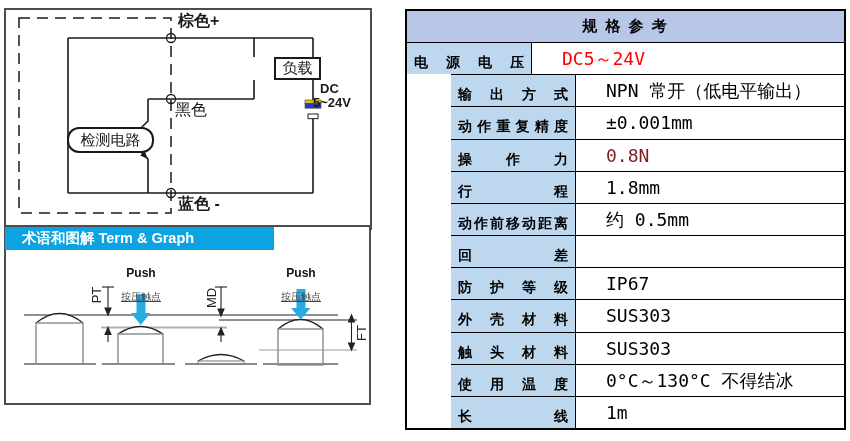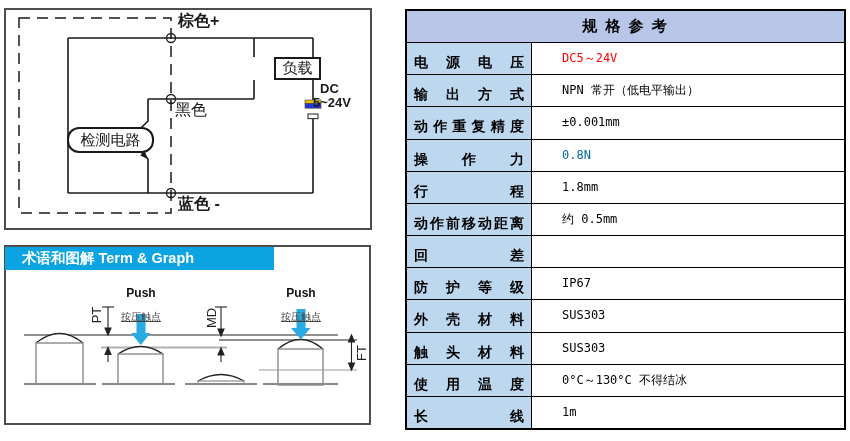--- a/index.html
+++ b/index.html
@@ -9,43 +9,43 @@
   svg{display:block;}
 
   
   .circuit-panel{left:4px;top:8px;width:332px;height:222px;}
   .clabel{position:absolute;font-size:16px;color:#1a1a1a;white-space:nowrap;}
   .cbox{position:absolute;border:2px solid #1a1a1a;background:#fff;display:flex;
         align-items:center;justify-content:center;font-size:15px;color:#1a1a1a;box-sizing:border-box;margin-left:43px;}
   .dclabel{position:absolute;font-size:13px;font-weight:bold;color:#1a1a1a;white-space:nowrap;line-height:13px;}
 
   
-  .graph-panel{left:4px;top:245px;width:367px;height:180px;}
+  .graph-panel{left:4px;top:225px;width:367px;height:180px;}
   .banner{position:absolute;left:1px;top:2px;width:269px;height:23px;background:#0CA3E2;
           color:#fff;font-weight:bold;font-size:14.5px;line-height:23px;padding-left:17px;
           box-sizing:border-box;white-space:nowrap;}
   .push-group{position:absolute;width:84px;text-align:center;line-height:1.1;}
   .push-en{font-size:12px;font-weight:bold;color:#111;}
   .push-cn{font-size:10px;color:#444;margin-top:11px;text-decoration:underline;}
   .dim-label{position:absolute;width:30px;height:14px;font-size:13px;color:#222;
              text-align:center;transform:rotate(-90deg);line-height:14px;}
 
   
   .spec-table{position:absolute;left:405px;top:9px;width:441px;height:421px;background:#fff;
               border:2px solid #000;box-sizing:border-box;display:flex;flex-direction:column;}
   .spec-header{height:31px;flex:0 0 31px;background:#B8C7E8;border-bottom:1px solid #000;
                display:flex;align-items:center;justify-content:center;
                font-weight:bold;font-size:15px;letter-spacing:2px;color:#000;}
   .spec-row{flex:1;display:flex;min-height:0;}
-  .spec-row + .spec-row{border-top:1px solid #000;}
+  .spec-row + .spec-row{border-top:1px solid #000;margin-left:44px;}
   .cell-label{width:125px;flex:0 0 125px;background:#BDD7EE;border-right:1px solid #000;
               box-sizing:border-box;font-weight:bold;font-size:14px;color:#000;
               padding:4px 7px;line-height:31px;text-align:justify;text-align-last:justify;
               overflow:hidden;white-space:nowrap;}
-  .cell-value{flex:1;font-size:12px;color:#000;line-height:31px;padding-left:30px;
+  .cell-value{flex:1;font-size:18px;color:#000;line-height:31px;padding-left:30px;
               white-space:nowrap;overflow:hidden;
               font-family:"DejaVu Sans Mono","Liberation Sans",sans-serif;}
 </style>
 </head>
 <body>
 
 <div class="stage">
 
   <div class="panel circuit-panel">
     <svg width="368" height="222" viewBox="0 0 368 222">
@@ -167,21 +167,21 @@
     <div class="spec-row">
       <div class="cell-label">输出方式</div>
       <div class="cell-value">NPN 常开（低电平输出）</div>
     </div>
     <div class="spec-row">
       <div class="cell-label">动作重复精度</div>
       <div class="cell-value">±0.001mm</div>
     </div>
     <div class="spec-row">
       <div class="cell-label">操作力</div>
-      <div class="cell-value" style="color:#0369a1">0.8N</div>
+      <div class="cell-value" style="color:#7f1d1d">0.8N</div>
     </div>
     <div class="spec-row">
       <div class="cell-label">行程</div>
       <div class="cell-value">1.8mm</div>
     </div>
     <div class="spec-row">
       <div class="cell-label">动作前移动距离</div>
       <div class="cell-value">约 0.5mm</div>
     </div>
     <div class="spec-row">

